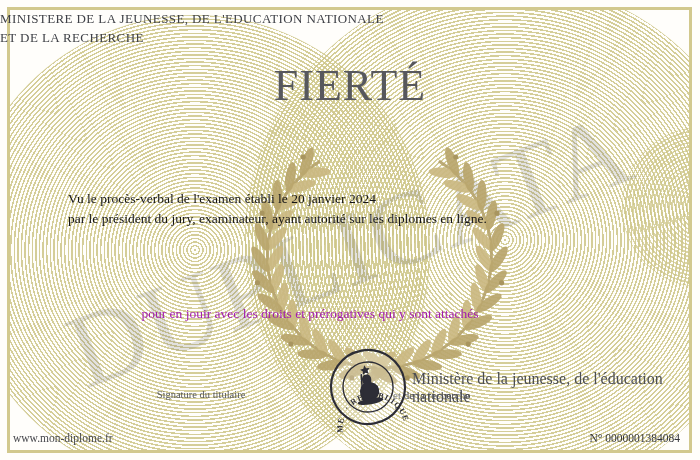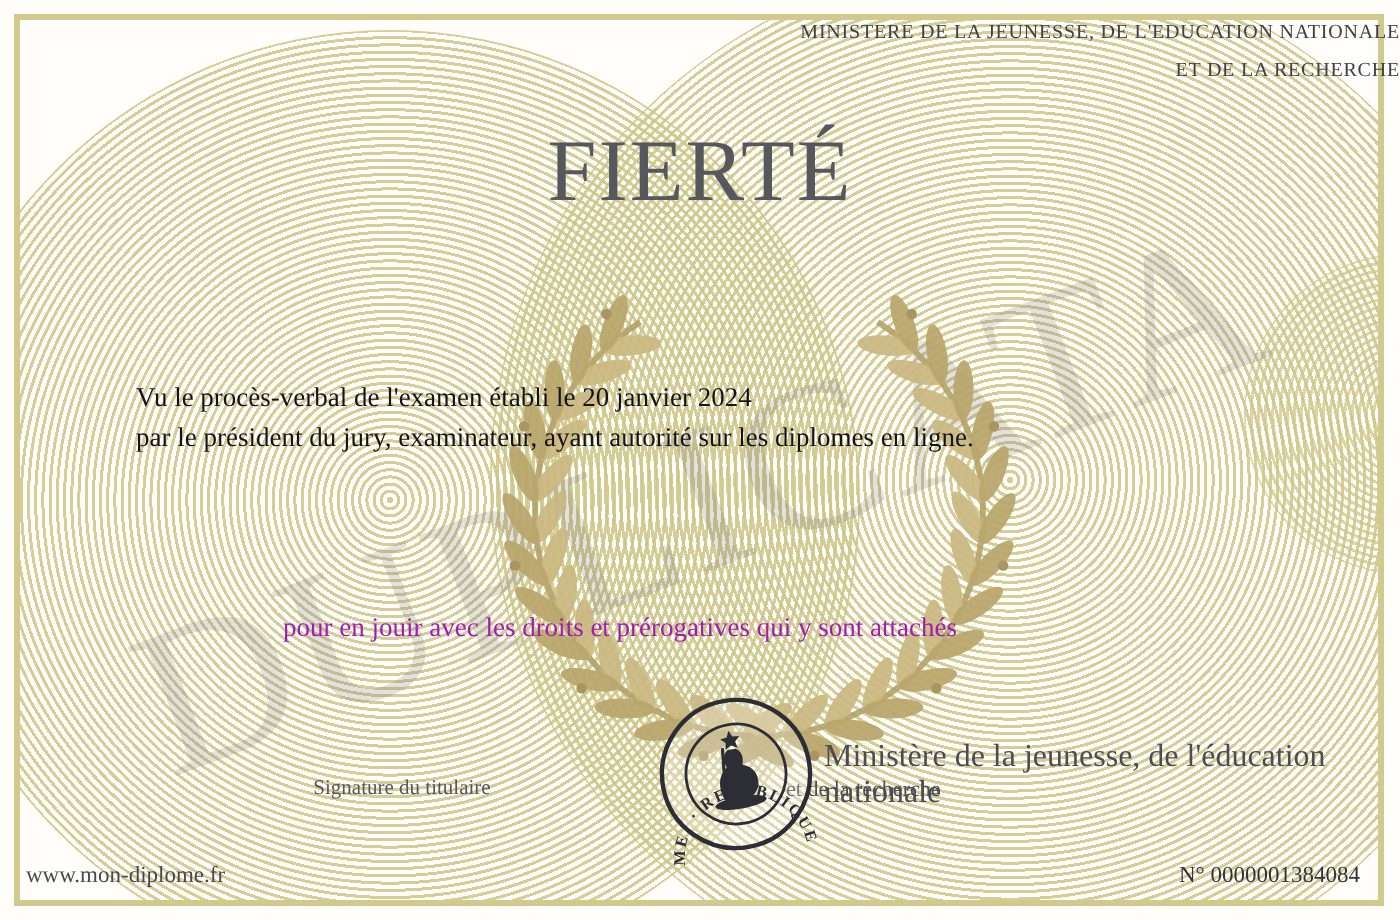--- a/index.html
+++ b/index.html
@@ -22,21 +22,21 @@
     position:absolute;left:-60px;top:182px;width:820px;height:136px;
     font-size:105px;line-height:136px;text-align:center;letter-spacing:2px;
     color:rgba(125,123,118,.22);transform:rotate(-21deg);transform-origin:50% 50%;
     white-space:nowrap;user-select:none;
   }
   
   #wreath-svg{position:absolute;left:232px;top:108px;}
   #seal-svg{position:absolute;left:327px;top:346px;transform:rotate(-10deg);}
   
   .txt{position:absolute;color:#1a1a1e;}
-  #header-line1,#header-line2{left:0;width:100%;text-align:right;font-size:10px;letter-spacing:.4px;color:#3f4147;}
+  #header-line1,#header-line2{left:0;width:100%;text-align:left;font-size:13px;letter-spacing:.4px;color:#3f4147;}
   #header-line1{top:11px;}
   #header-line2{top:30px;}
   #title{left:0;top:62px;width:100%;text-align:center;font-size:44px;line-height:48px;letter-spacing:1px;color:#57585d;}
   #body-block{left:68px;top:189px;font-size:13.5px;line-height:20px;color:#141417;}
   #closing-line{left:0;top:306px;width:600px;text-align:center;font-size:13.5px;color:#a21caf;padding-left:10px;}
   #signature-label{left:115px;top:389px;width:172px;text-align:center;font-size:10.5px;color:#54565c;}
   #ministry-line1{left:392px;top:370px;font-size:16px;color:#4b4d53;margin-left:20px;}
   #ministry-line2{left:393px;top:389px;font-size:11px;color:#4b4d53;}
   #footer-site{left:13px;top:432px;font-size:11.5px;color:#47484d;text-align:center;}
   #footer-number{right:20px;top:432px;font-size:11.5px;color:#33343a;}

